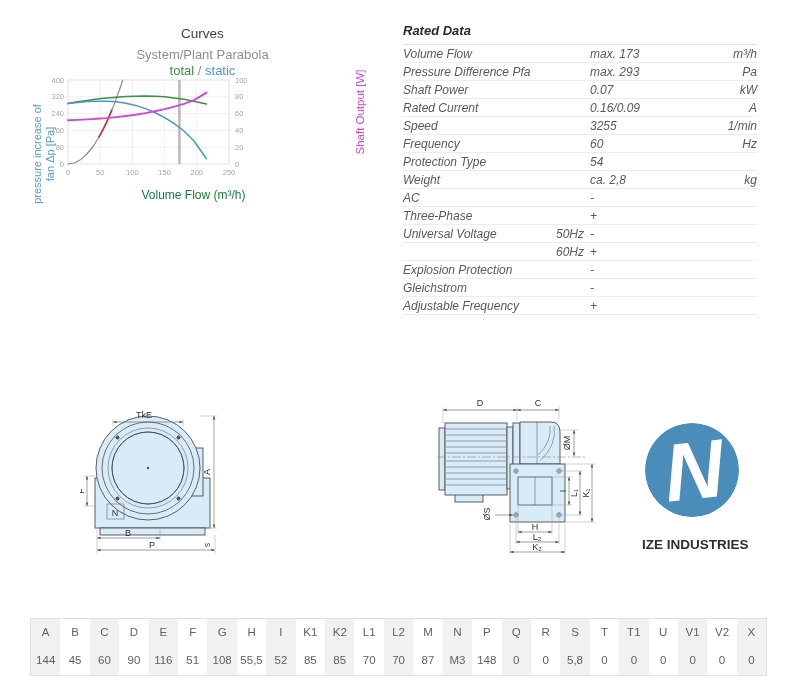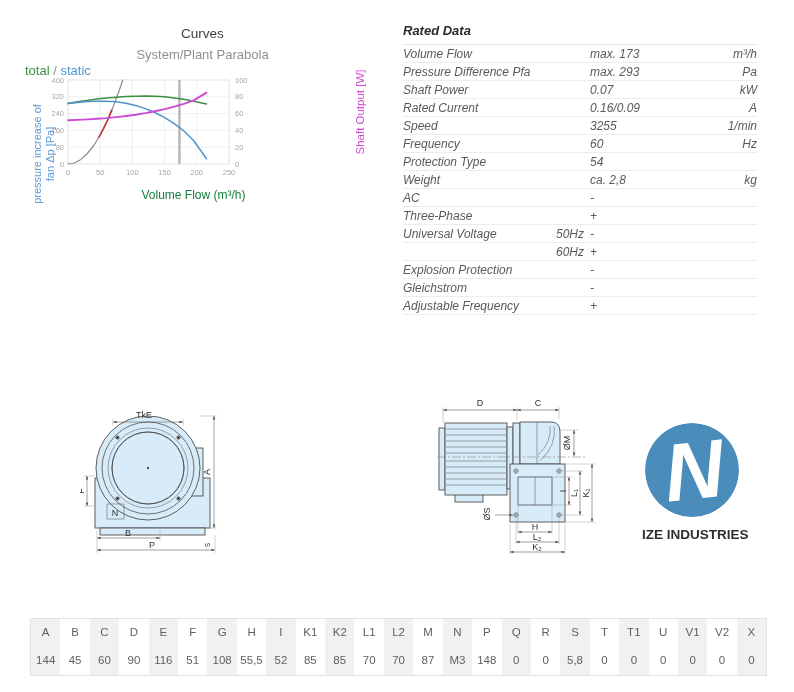--- a/index.html
+++ b/index.html
@@ -3,21 +3,21 @@
 <meta charset="utf-8">
 <style>
   html,body{margin:0;padding:0;background:#fff;}
   .canvas{position:relative;width:794px;height:692px;background:#fff;overflow:hidden;
           font-family:"Liberation Sans",sans-serif;}
   .abs{position:absolute;}
 
   
   .ctitle{left:25px;top:26px;width:355px;text-align:center;font-size:13.5px;color:#3f3f3f;}
   .csub{left:25px;top:47px;width:355px;text-align:center;font-size:13px;color:#8f8f8f;}
-  .cleg{left:25px;top:63px;width:355px;text-align:left;font-size:13px;color:#8f8f8f;}
+  .cleg{left:25px;top:63px;width:355px;text-align:center;font-size:13px;color:#8f8f8f;}
   .cleg .t{color:#3c8f43;} .cleg .s{color:#4e94cc;}
   .ylab{left:-46px;top:140px;width:182px;height:28px;transform:rotate(-90deg);
         text-align:center;font-size:11px;line-height:13px;color:#5b9bd5;}
   .shaftlab{left:301px;top:105px;width:120px;height:14px;transform:rotate(-90deg);
         text-align:center;font-size:11.5px;color:#cf4ad2;}
   .xlab{left:16px;top:188px;width:355px;text-align:center;font-size:12px;color:#15803d;}
   #plot-svg{left:25px;top:72px;}
   .tick{font-size:7.5px;fill:#a6a6a6;font-family:"Liberation Sans",sans-serif;}
   .grid{stroke:#eaeaea;stroke-width:0.7;}
   .pborder{stroke:#d9d9d9;stroke-width:0.8;}
@@ -40,21 +40,21 @@
   .thin{stroke-width:0.5;}
   .dim{stroke:#5f5f5f;stroke-width:0.6;fill:none;}
   .ext{stroke:#9a9a9a;stroke-width:0.45;fill:none;}
   .dlab{font:9px "Liberation Sans",sans-serif;fill:#2f2f2f;}
   .dlab-sm{font:6.5px "Liberation Sans",sans-serif;fill:#2f2f2f;}
   .cline{stroke:#888;stroke-width:0.6;stroke-dasharray:9 2 2 2;fill:none;}
 
   
   .logo{left:642px;top:421px;width:106px;text-align:center;}
   .logo-cn{font-size:26px;font-weight:bold;color:#3d3d3d;letter-spacing:1px;margin-top:4px;white-space:nowrap;}
-  .logo-en{font-size:13.5px;font-weight:bold;color:#2e2e2e;margin-top:4px;white-space:nowrap;}
+  .logo-en{font-size:13.5px;font-weight:bold;color:#2e2e2e;margin-top:14px;white-space:nowrap;}
 
   
   .dims{left:30px;top:618px;width:735px;display:flex;border:1px solid #e2e2e2;background:#fff;}
   .dcol{flex:1;text-align:center;font-size:11.5px;color:#5f5f5f;}
   .dcol.shade{background:#f1f1f1;}
   .dhead{height:27px;line-height:27px;}
   .dval{height:29px;line-height:29px;}
 </style>
 </head>
 <body>

